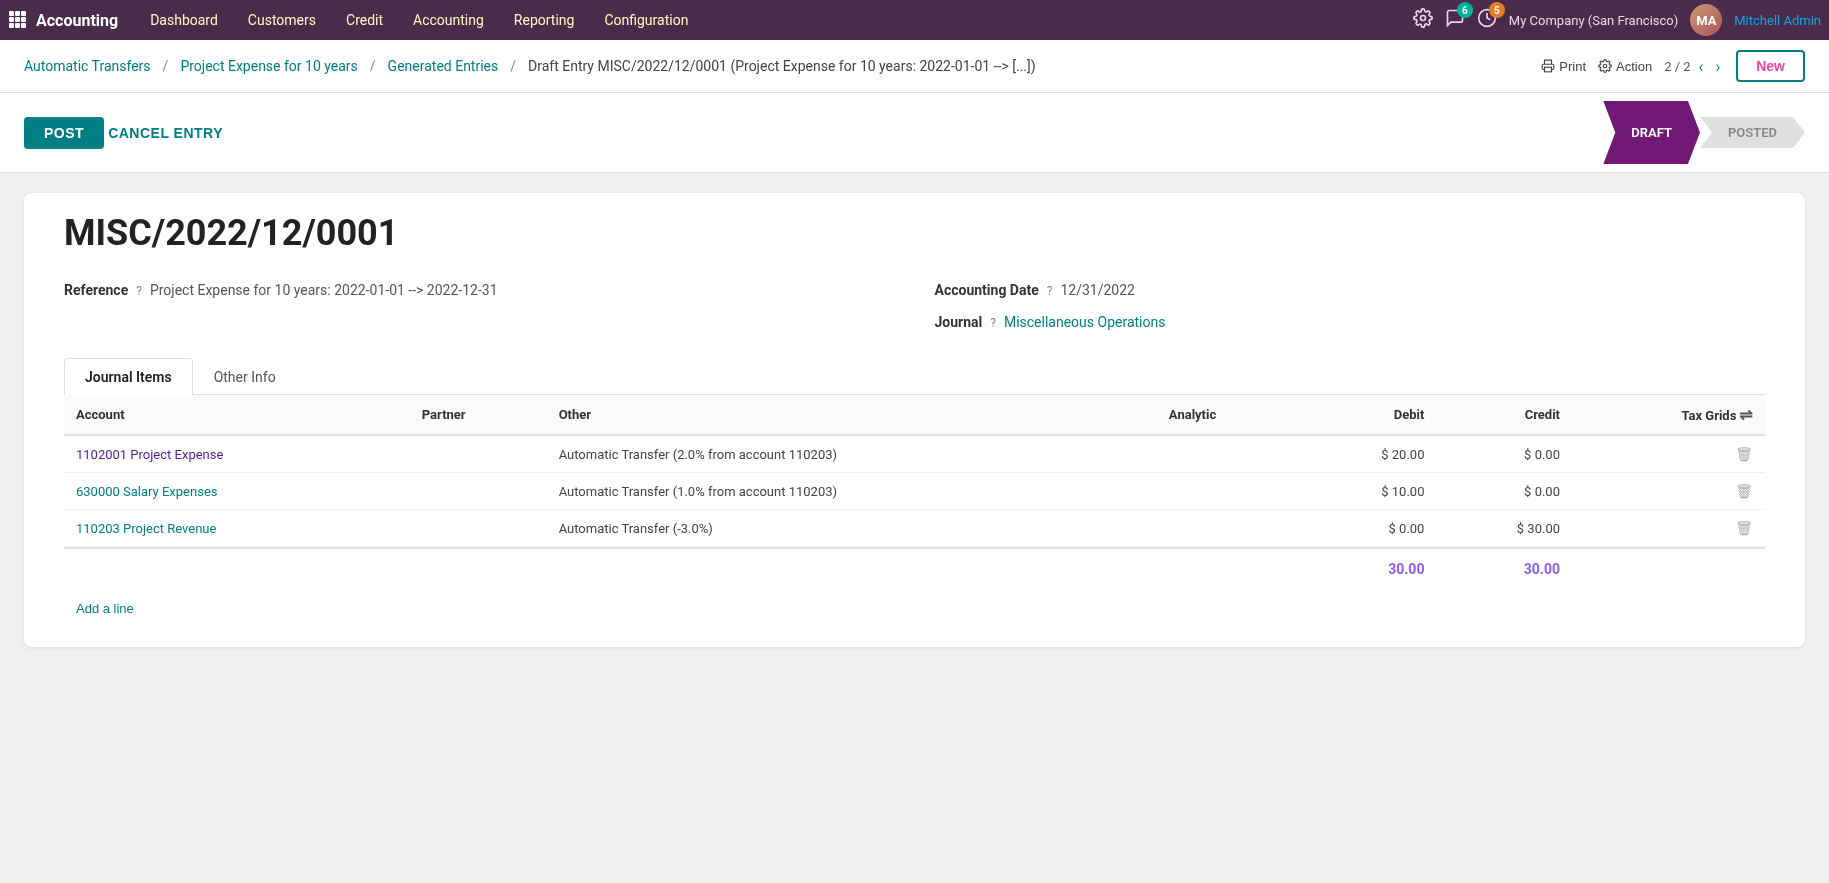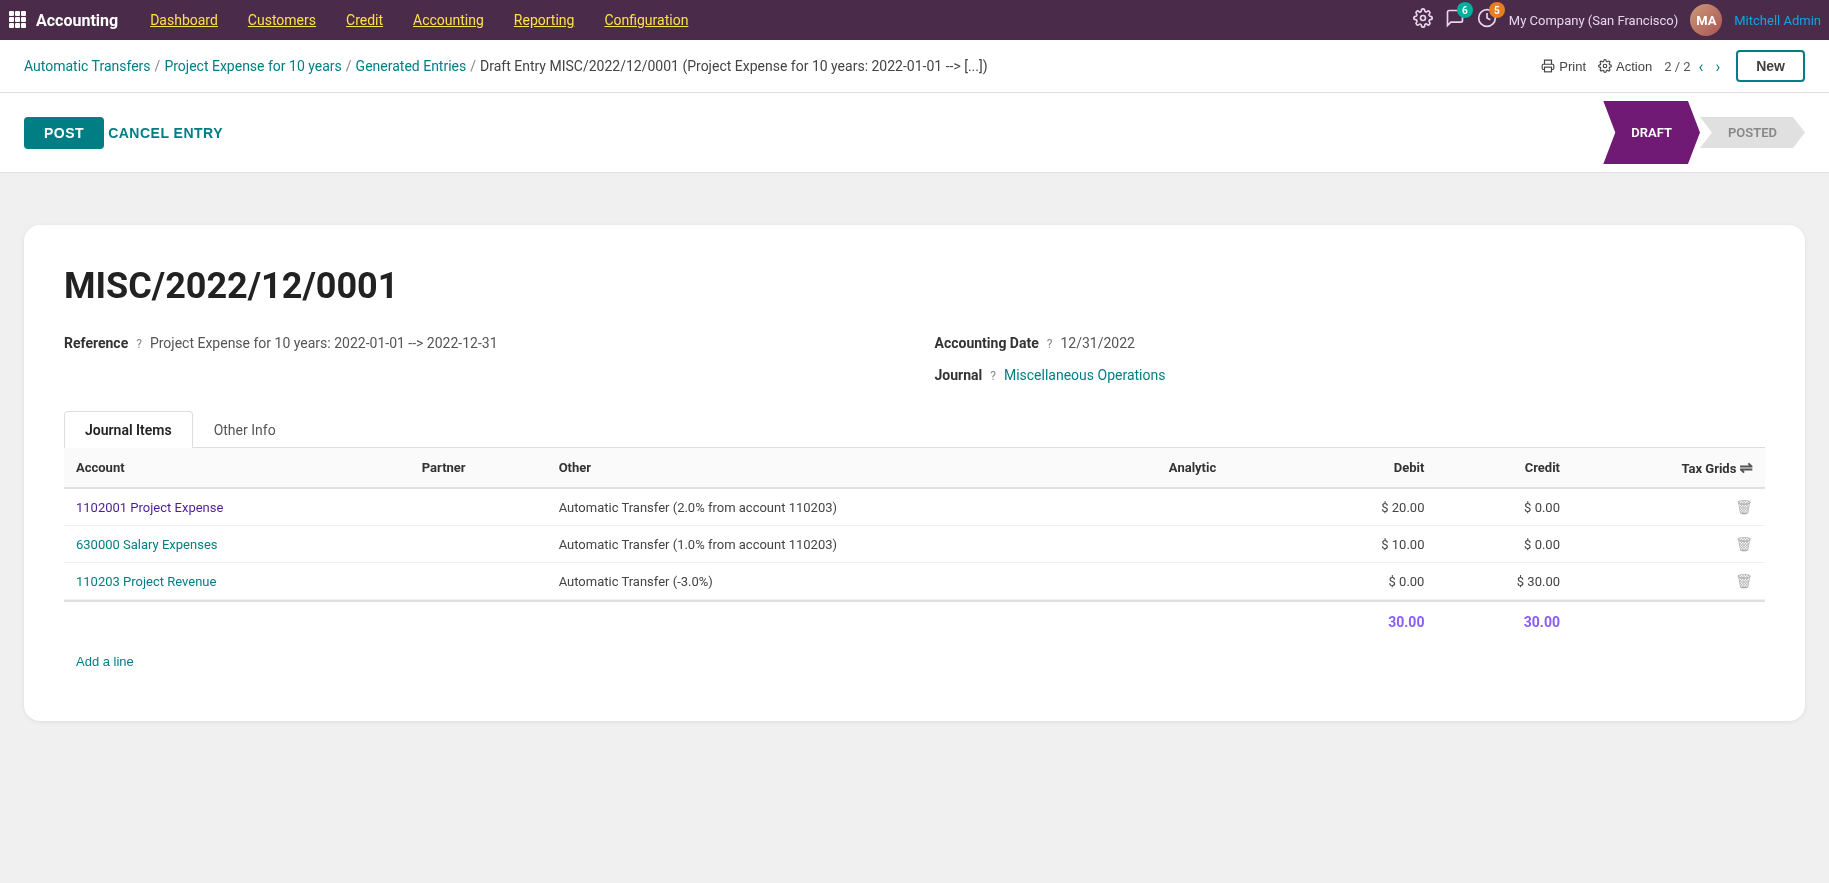--- a/index.html
+++ b/index.html
@@ -15,24 +15,23 @@
       padding: 0 8px;
       gap: 2px;
     }
     .topnav-grid-icon { margin-right: 8px; cursor: pointer; }
     .topnav-brand { font-weight: 700; font-size: 16px; margin-right: 16px; color: #fff; }
     .topnav-menu { display: flex; gap: 2px; flex: 1; }
     .topnav-item {
       padding: 6px 14px;
       border-radius: 4px;
       cursor: pointer;
-      color: #fde047;
+      color: #fef9c3;
       font-size: 14px;
       white-space: nowrap;
-      text-decoration: underline;
     }
     .topnav-right { display: flex; align-items: center; gap: 12px; margin-left: auto; }
     .topnav-icon-btn { position: relative; cursor: pointer; color: #e8d5e8; font-size: 18px; }
     .topnav-badge {
       position: absolute; top: -6px; right: -8px;
       background: #00b09b; color: #fff; border-radius: 50%;
       font-size: 10px; width: 16px; height: 16px;
       display: flex; align-items: center; justify-content: center; font-weight: 700;
     }
     .topnav-badge-orange { background: #e67e22; }
@@ -41,32 +40,32 @@
 
     
     .breadcrumb-bar {
       background: #fff;
       padding: 10px 24px;
       border-bottom: 1px solid #ddd;
       display: flex;
       align-items: center;
       justify-content: space-between;
     }
-    .breadcrumb { display: flex; align-items: center; flex-wrap: wrap; gap: 4px; flex: 1; }
+    .breadcrumb { display: flex; align-items: center; flex-wrap: wrap; gap: 12px; flex: 1; }
     .breadcrumb-link { color: #017e84; font-size: 14px; cursor: pointer; }
     .breadcrumb-sep { color: #888; font-size: 14px; }
     .breadcrumb-current { color: #444; font-size: 14px; }
     .breadcrumb-actions { display: flex; align-items: center; gap: 12px; }
     .breadcrumb-btn { background: none; border: none; cursor: pointer; color: #444; font-size: 13px; display: flex; align-items: center; gap: 4px; }
     .pagination { display: flex; align-items: center; gap: 4px; font-size: 13px; color: #555; }
     .pagination-nav { cursor: pointer; color: #017e84; font-size: 16px; padding: 2px 4px; }
     .new-btn {
       border: 2px solid #017e84;
       background: #fff;
-      color: #404040;
+      color: #ec4899;
       padding: 6px 18px;
       border-radius: 4px;
       cursor: pointer;
       font-size: 14px;
       font-weight: 600;
     }
 
     
     .action-bar {
       background: #fff;
@@ -118,24 +117,23 @@
       background: #e0e0e0;
       color: #888;
       clip-path: polygon(0 0, calc(100% - 12px) 0, 100% 50%, calc(100% - 12px) 100%, 0 100%, 12px 50%);
       padding: 8px 28px;
     }
 
     
     .main-content { padding: 20px 24px; }
     .form-card {
       background: #fff;
-      border-radius: 16px;
+      border-radius: 8px;
       box-shadow: 0 1px 4px rgba(0,0,0,0.08);
-      padding: 40px 40px;
-      margin-top: 32px;
+      padding: 19px 40px;
     }
 
     .entry-title { font-size: 36px; font-weight: 700; color: #222; margin-bottom: 28px; }
 
     .form-fields { display: flex; gap: 40px; margin-bottom: 28px; }
     .form-col { flex: 1; display: flex; flex-direction: column; gap: 16px; }
     .form-row { display: flex; align-items: baseline; gap: 8px; }
     .form-label { font-weight: 700; color: #333; font-size: 14px; white-space: nowrap; }
     .form-help { color: #888; font-size: 12px; cursor: pointer; }
     .form-value { color: #555; font-size: 14px; }

